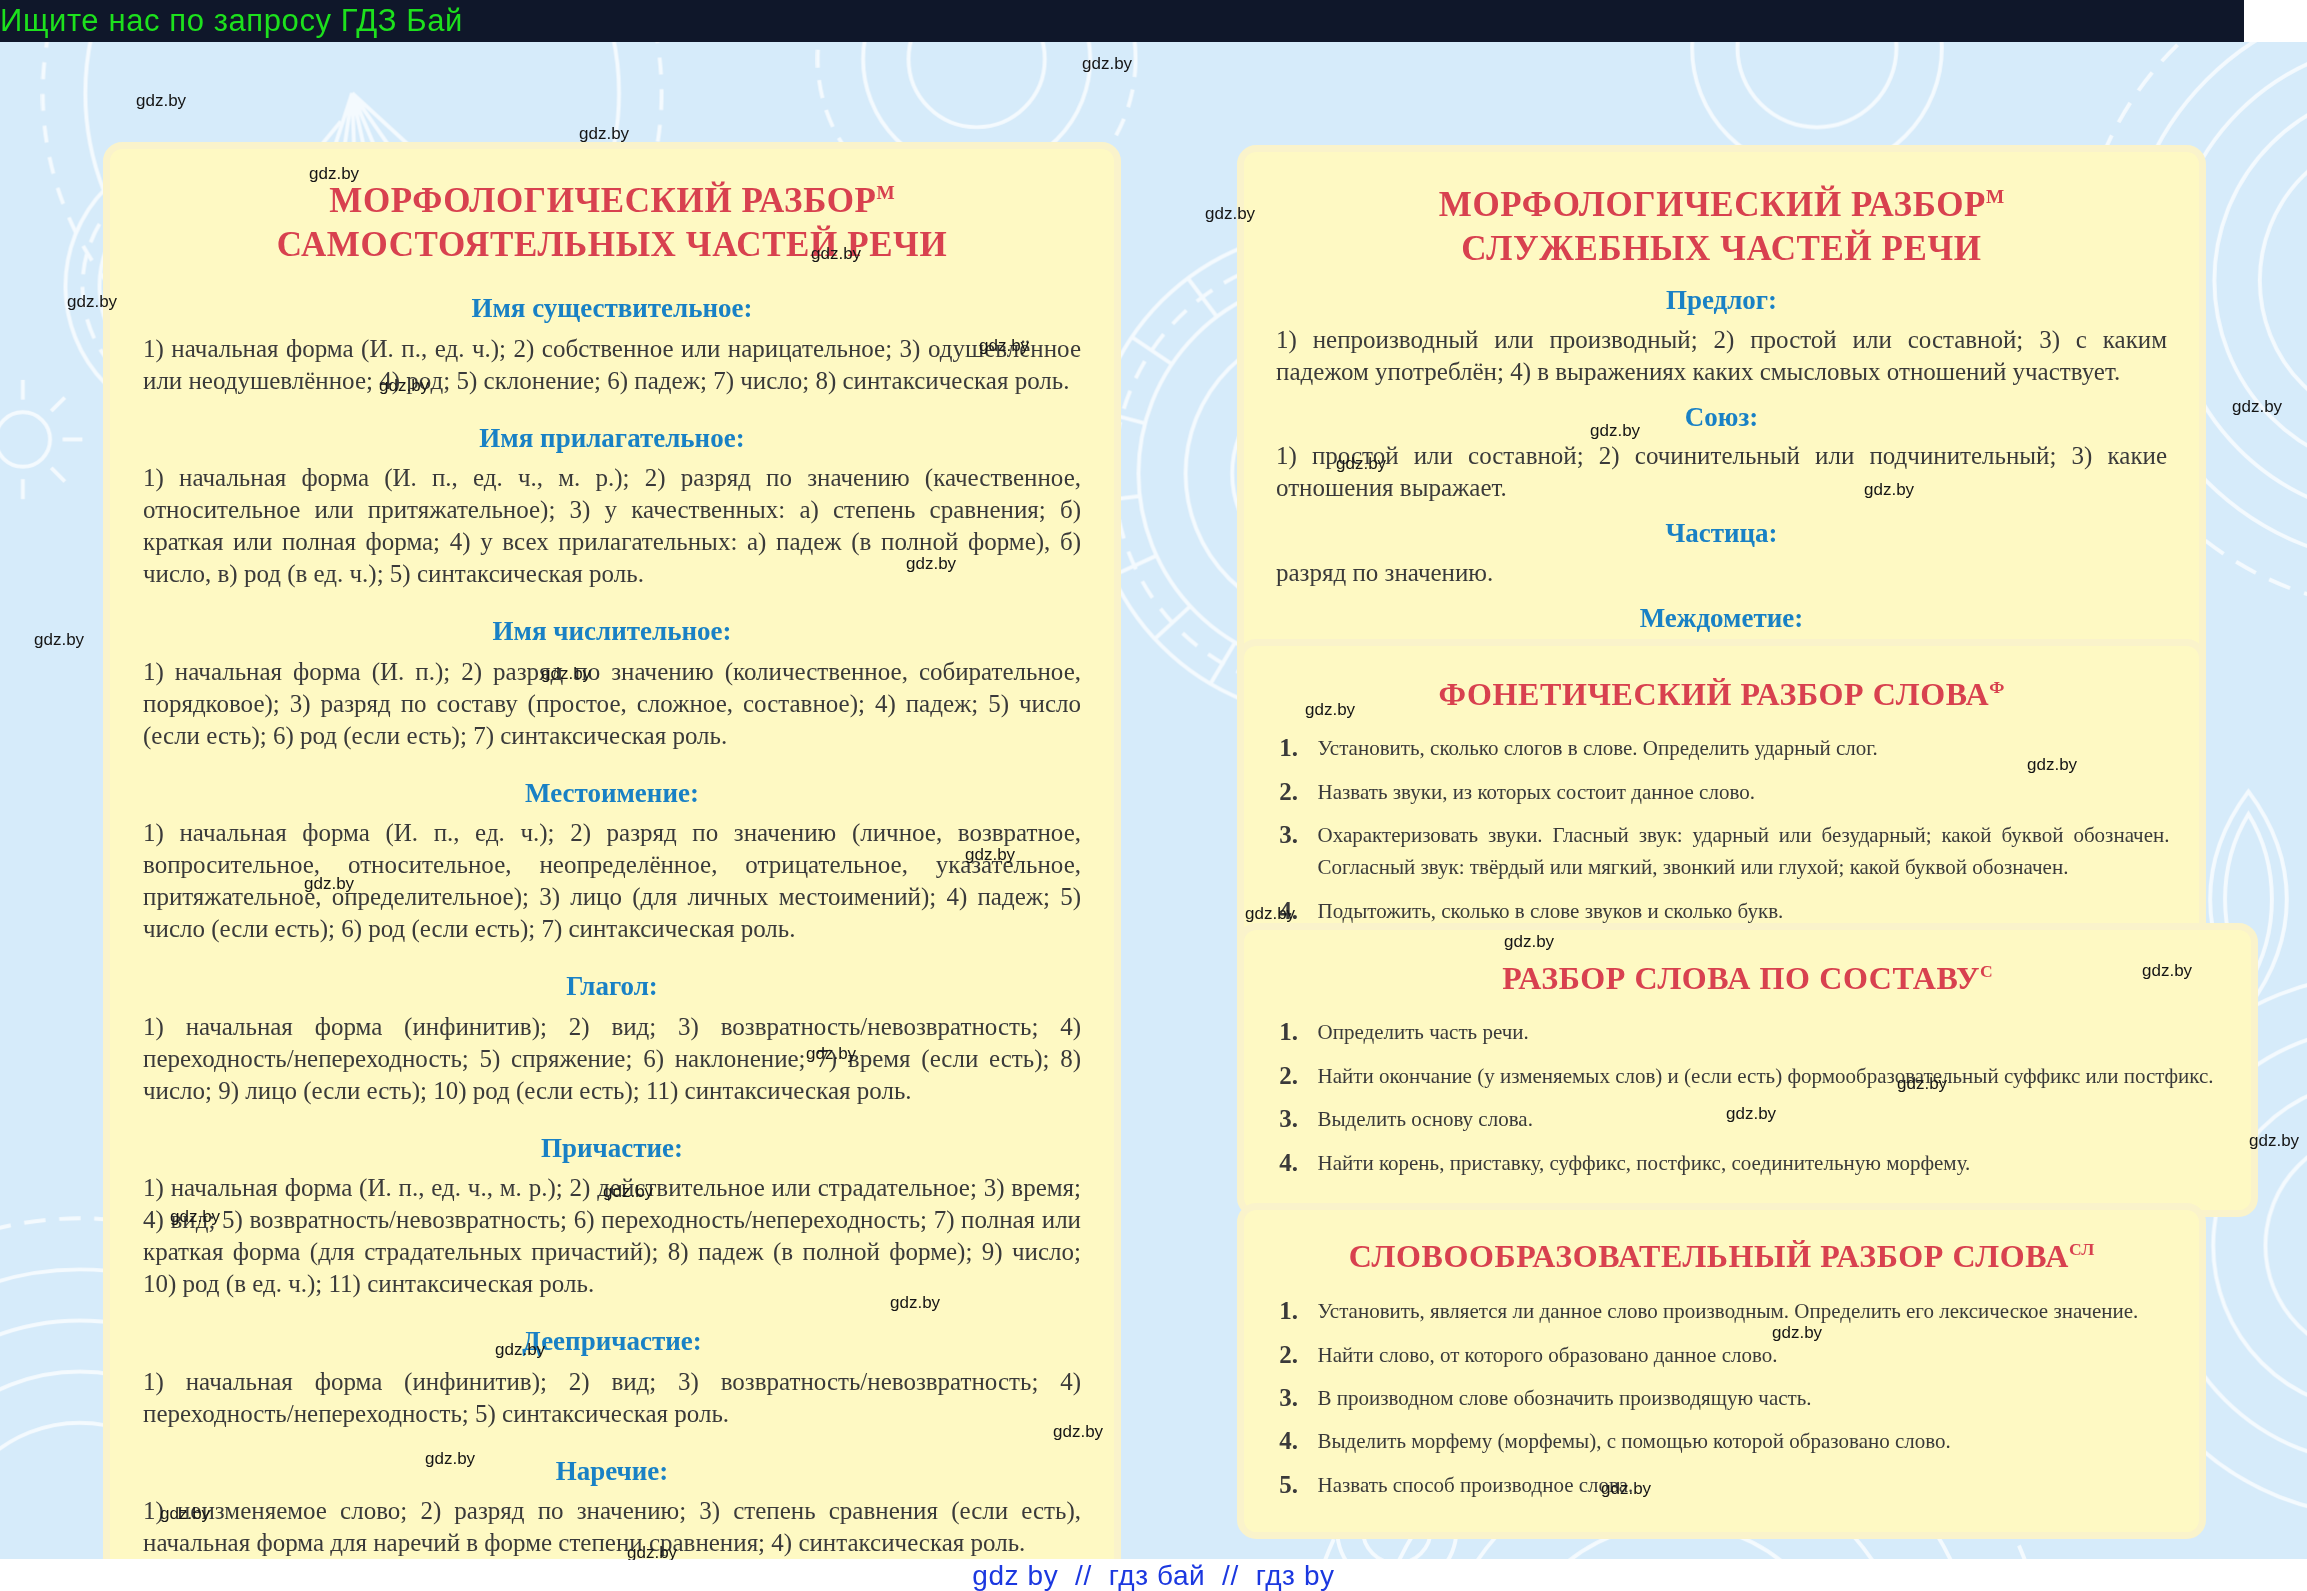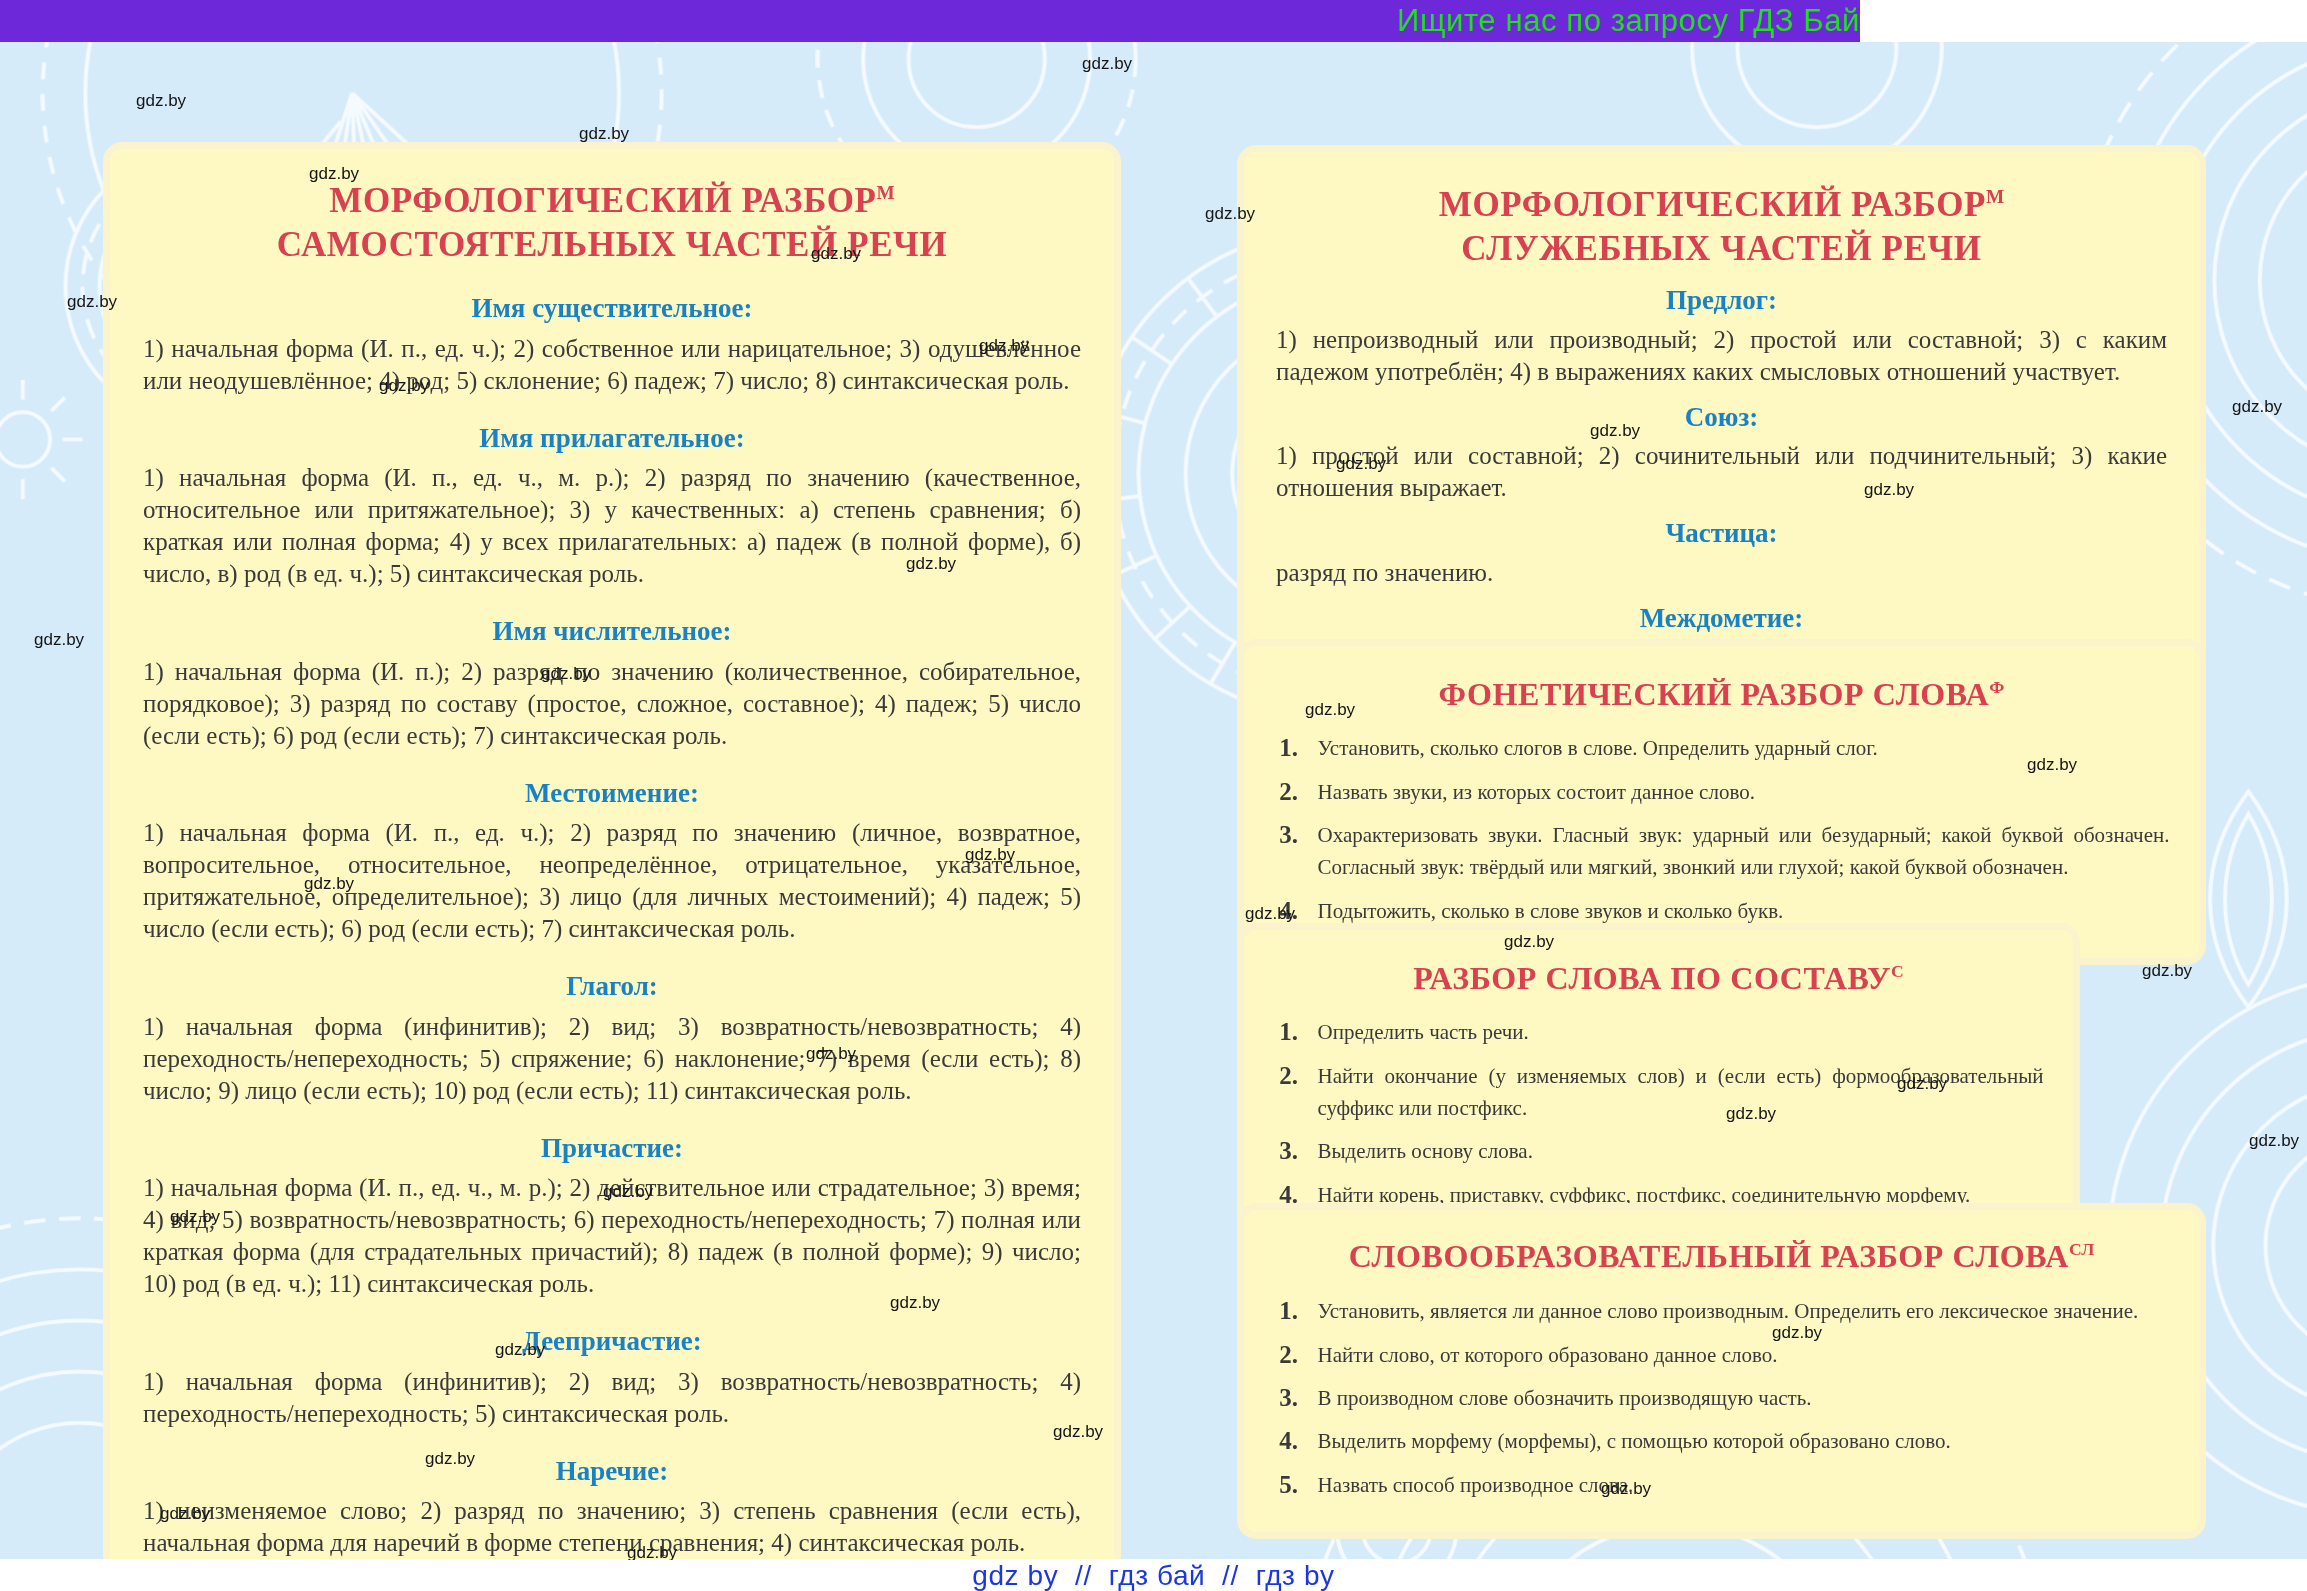--- a/index.html
+++ b/index.html
@@ -2,22 +2,22 @@
 <html style="font-size:9px"><head>
 <meta charset="utf-8">
 <style>
   html,body{margin:0;padding:0;}
   body{
     width:2307px;height:1592px;position:relative;background:#ffffff;
     font-family:"Liberation Serif","DejaVu Serif",serif;
   }
   
   .band-top{
-    position:absolute;top:0;left:0;width:1860px;height:42px;background:#6d28d9;
-    display:flex;align-items:center;justify-content:flex-end;z-index:6;
+    position:absolute;top:0;left:0;width:2244px;height:42px;background:#0f172a;
+    display:flex;align-items:center;justify-content:flex-start;z-index:6;
   }
   .band-top .txt{
     font-family:"Liberation Sans","DejaVu Sans",sans-serif;
     font-size:31px;color:#1de11d;letter-spacing:0.6px;
   }
   .band-bottom{
     position:absolute;bottom:0;left:0;width:2307px;height:32px;background:#ffffff;
     display:flex;align-items:center;justify-content:center;z-index:6;
   }
   .band-bottom .txt{
@@ -31,21 +31,21 @@
   }
   .doodles{position:absolute;top:0;left:0;z-index:0;}
   
   .card{
     position:absolute;background:#fef9c3;border:7.4px solid #faf3cb;border-radius:19.3px;
     box-sizing:border-box;z-index:2;
   }
   .card-left   {left:103px; top:100px;  width:1018px; min-height:1323px; padding:12.5px 33px 26px;}
   .card-morph2 {left:1237px;top:103px;  width:969px; min-height:471px;  padding:13.6px 32px 20.4px;}
   .card-phon   {left:1237px;top:597px; width:969px; min-height:256px;  padding:16px 29.5px 20.4px;}
-  .card-sostav {left:1237px;top:881px; width:843px; min-height:257px;  padding:16px 29.5px 20.4px;}
+  .card-sostav {left:1237px;top:881px; width:1021px; min-height:257px;  padding:16px 29.5px 20.4px;}
   .card-slovoobr{left:1237px;top:1161px;width:969px; min-height:237px;  padding:14.8px 29.5px 19.3px;}
   .card-title{
     color:#d8414f;text-align:center;font-weight:bold;margin:8px 0 0;
     font-size:35px;line-height:45px;letter-spacing:0.6px;
   }
   .card-title.small{font-size:32px;line-height:40px;margin-top:4.5px;}
   .tsup{font-size:0.55em;vertical-align:super;letter-spacing:0;}
   .section-heading{
     color:#1981c5;text-align:center;font-weight:bold;
     font-size:27px;margin:27px 0 9px;line-height:29.5px;

